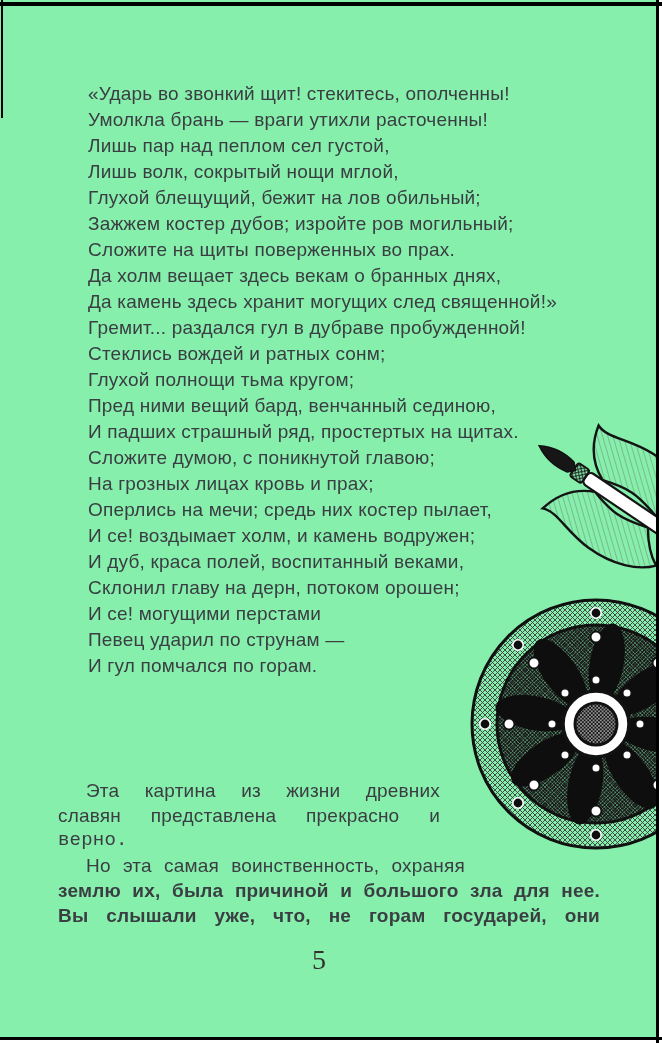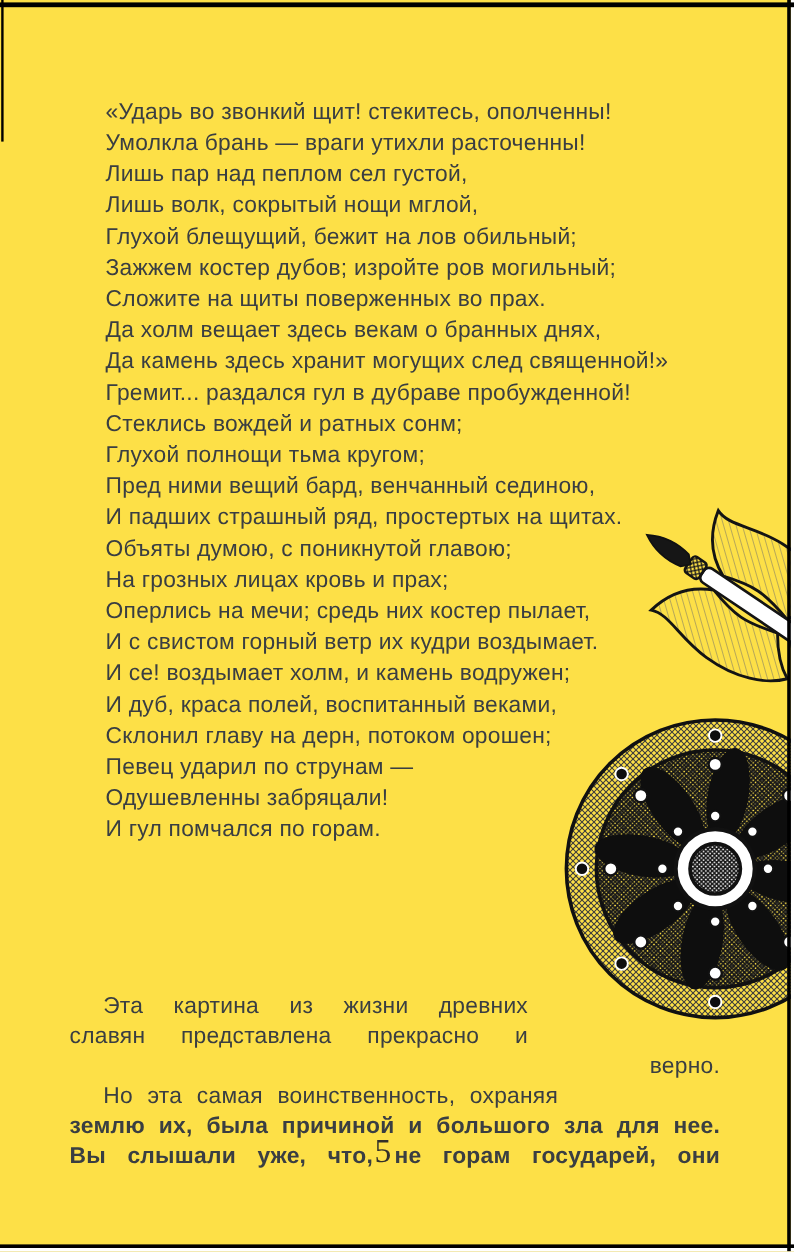--- a/index.html
+++ b/index.html
@@ -1,43 +1,43 @@
 <!DOCTYPE html>
 <html><head>
 <meta charset="utf-8">
 <style>
   html,body { margin:0; padding:0; background:#e8e8e8; }
   .page {
     position:relative;
     width:662px; height:1043px;
     margin:0 auto;
-    background:#fde047;
+    background:#86efac;
     overflow:hidden;
     font-family:"Liberation Sans", sans-serif;
     color:#3a3e42;
   }
   
   .b-top    { position:absolute; top:2px; left:0; width:662px; height:4px; background:#000; z-index:6; }
   .b-right  { position:absolute; top:0; right:3px; width:3px; height:1043px; background:#000; z-index:6; }
   .b-bottom { position:absolute; bottom:3px; left:0; width:662px; height:3px; background:#000; z-index:6; }
   .b-left   { position:absolute; top:0; left:1px; width:2px; height:118px; background:#000; z-index:6; }
   .cover-right  { position:absolute; top:0; right:0; width:3px; height:1043px; background:#fff; z-index:5; }
   .cover-bottom { position:absolute; bottom:0; left:0; width:662px; height:3px; background:#fff; z-index:5; }
 
   .poem {
     position:absolute; left:88px; top:81px; width:520px;
     font-size:19px; line-height:26px; letter-spacing:0.2px;
     white-space:nowrap;
   }
   .prose {
     position:absolute; left:58px; top:778px;
-    font-size:19px; line-height:25px; letter-spacing:0.2px;margin-top:48px;
+    font-size:19px; line-height:25px; letter-spacing:0.2px;
   }
   .jline { text-align:justify; text-align-last:justify; overflow:hidden; height:25px; }
-  .lline { text-align:right; height:25px; }
+  .lline { text-align:left; height:25px;font-family:Liberation Mono, monospace; }
   .w1 { width:382px; }
   .w2 { width:407px; }
   .w3 { width:542px;font-weight:bold; }
   .ind { text-indent:28px; }
 
   .folio {
     position:absolute; left:58px; top:944px; width:522px;
     text-align:center;
     font-family:"Liberation Serif", serif;
     font-size:28px; color:#33302a;
@@ -65,29 +65,28 @@
     <div class="pline">Глухой блещущий, бежит на лов обильный;</div>
     <div class="pline">Зажжем костер дубов; изройте ров могильный;</div>
     <div class="pline">Сложите на щиты поверженных во прах.</div>
     <div class="pline">Да холм вещает здесь векам о бранных днях,</div>
     <div class="pline">Да камень здесь хранит могущих след священной!»</div>
     <div class="pline">Гремит... раздался гул в дубраве пробужденной!</div>
     <div class="pline">Стеклись вождей и ратных сонм;</div>
     <div class="pline">Глухой полнощи тьма кругом;</div>
     <div class="pline">Пред ними вещий бард, венчанный сединою,</div>
     <div class="pline">И падших страшный ряд, простертых на щитах.</div>
-    <div class="pline">Объяты думою, с поникнутой главою;</div>
+    <div class="pline">Сложите думою, с поникнутой главою;</div>
     <div class="pline">На грозных лицах кровь и прах;</div>
     <div class="pline">Оперлись на мечи; средь них костер пылает,</div>
-    <div class="pline">И с свистом горный ветр их кудри воздымает.</div>
     <div class="pline">И се! воздымает холм, и камень водружен;</div>
     <div class="pline">И дуб, краса полей, воспитанный веками,</div>
     <div class="pline">Склонил главу на дерн, потоком орошен;</div>
+    <div class="pline">И се! могущими перстами</div>
     <div class="pline">Певец ударил по струнам —</div>
-    <div class="pline">Одушевленны забряцали!</div>
     <div class="pline">И гул помчался по горам.</div>
   </div>
 
   <svg class="illus" style="left:510px; top:375px; overflow:visible;" width="170" height="230">
     <defs>
       <pattern id="axh" width="5" height="5" patternUnits="userSpaceOnUse" patternTransform="rotate(40)">
         <line x1="0" y1="0" x2="0" y2="5" stroke="#6a6a6a" stroke-width="0.8"></line>
       </pattern>
       <pattern id="axx" width="4.5" height="4.5" patternUnits="userSpaceOnUse">
         <path d="M0,0L4.5,4.5M4.5,0L0,4.5" stroke="#1d1d1d" stroke-width="1.1" fill="none"></path>

